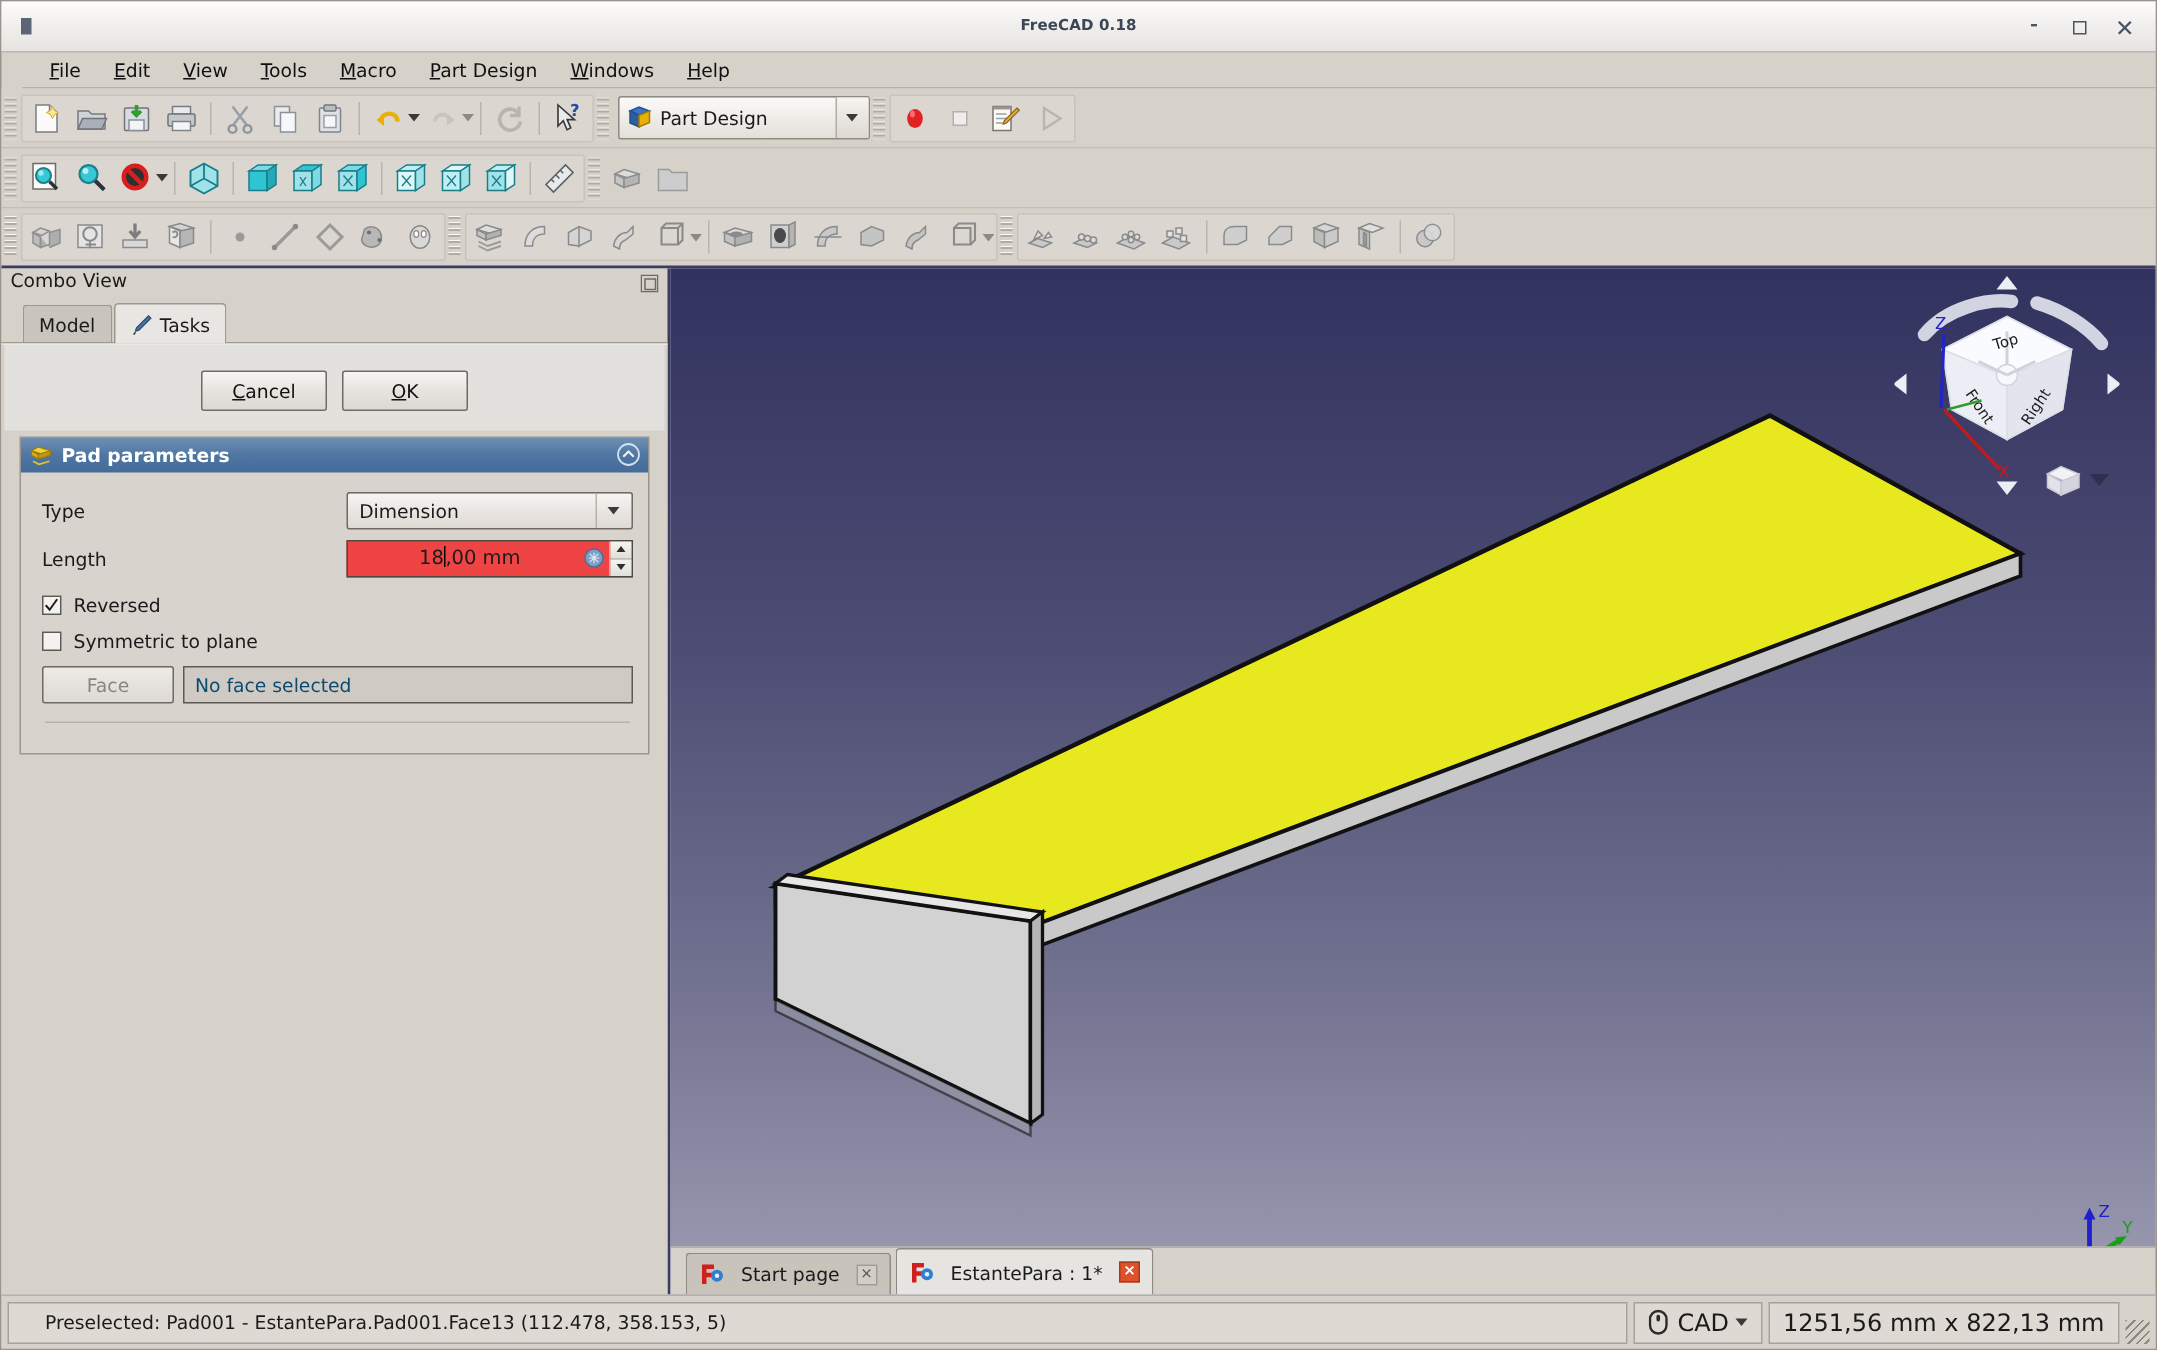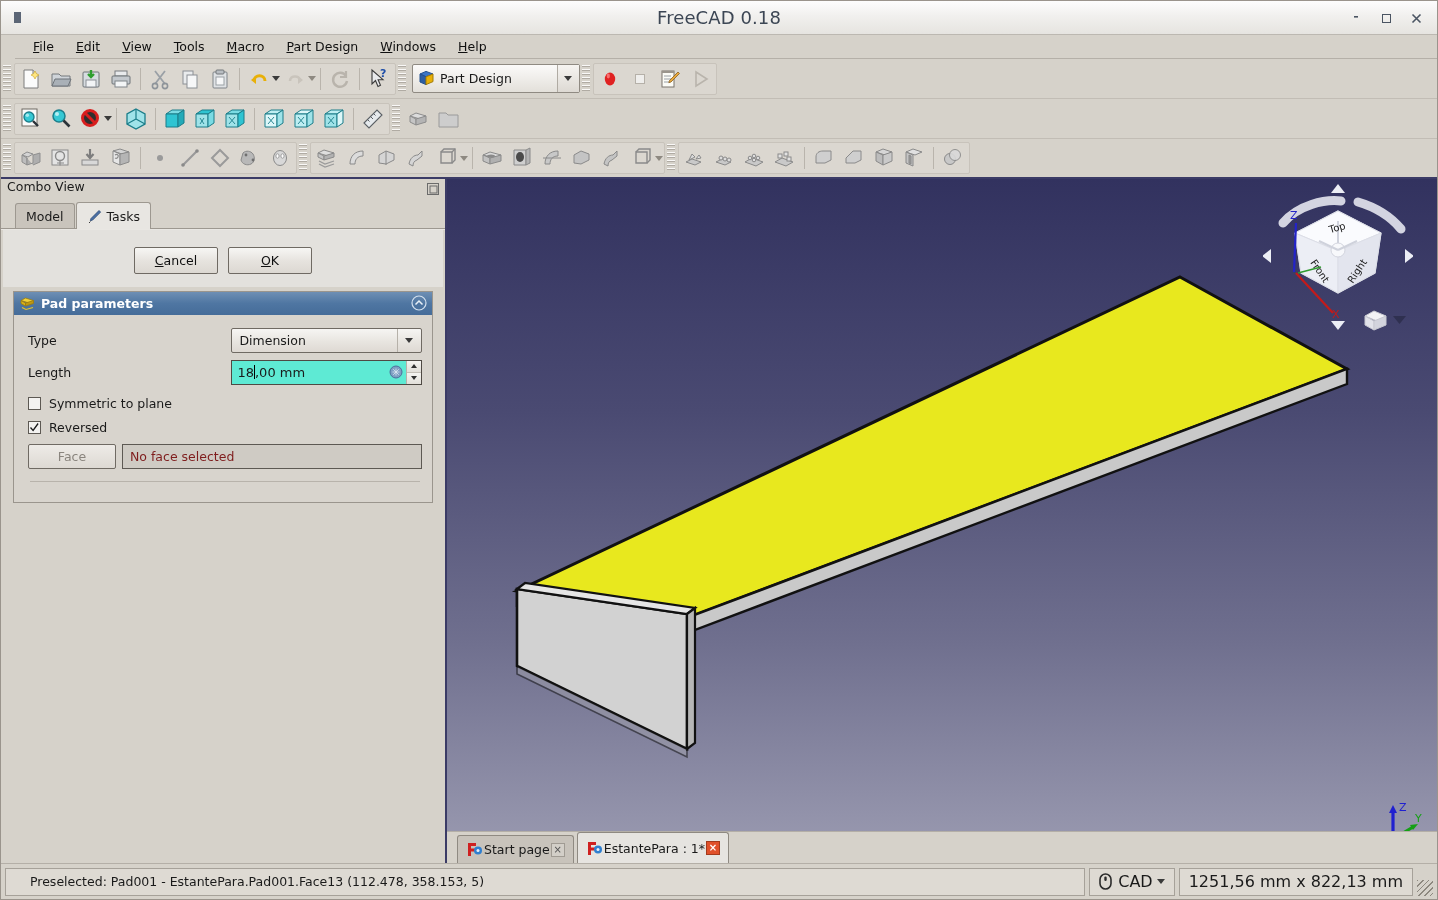--- a/index.html
+++ b/index.html
@@ -15,21 +15,21 @@
 
   
   .titlebar {
     height:34px; flex:0 0 34px; position:relative;
     background:linear-gradient(to bottom,#fdfdfd 0%, #f1f0ee 45%, #e6e4e0 100%);
     border-bottom:1px solid #bcb8b1;
     display:flex; align-items:center; justify-content:center;
   }
   .title-icon { position:absolute; left:13px; top:11px; width:7px; height:11px;
      background:#5b6575; }
-  .title-text { font-size:18px; font-weight:normal; color:#3c4654;
+  .title-text { font-size:10px; font-weight:bold; color:#3c4654;
      letter-spacing:.1px; font-family:"DejaVu Sans", sans-serif; }
   .winbtns { position:absolute; right:6px; top:0; height:34px; display:flex; align-items:center; }
   .winbtn { width:30px; height:34px; display:flex; align-items:center; justify-content:center;
      color:#4a5462; font-size:13px; }
   .wb-min { font-size:16px; line-height:4px; padding-bottom:7px; }
   .wb-max span { display:block; width:9px; height:9px; border:1.5px solid #4a5462; }
   .wb-close { font-size:15px; font-weight:bold; }
 
   
   .menubar { height:24px; flex:0 0 24px; display:flex; align-items:center;
@@ -100,21 +100,21 @@
   .frow { display:flex; align-items:center; height:26px; margin-bottom:6px; }
   .flabel { width:205px; font-size:12.5px; }
   .combobox { width:192px; height:25px; display:flex; align-items:center;
     border:1px solid #6f6a63; border-radius:2px;
     background:linear-gradient(to bottom,#f6f5f3 0%,#e8e5e0 55%,#ded9d3 100%); }
   .combobox .txt { flex:1; padding-left:7px; font-size:12.5px; }
   .combobox .arw { width:24px; height:23px; border-left:1px solid #b6b1a9;
     display:flex; align-items:center; justify-content:center; }
 
   .spinwrap { width:192px; height:25px; display:flex; align-items:center;
-    border:1px solid #4f4a44; background:#5eead4; position:relative; }
+    border:1px solid #4f4a44; background:#ef4444; position:relative;text-align:center; }
   .spinwrap .val { flex:1; padding-left:5px; font-size:13px; position:relative;
      font-family:"DejaVu Sans", sans-serif; }
   .caretbar { display:inline-block; width:1px; height:14px; background:#000;
      vertical-align:-2px; margin:0 0px; }
   .exprico { margin-right:3px; }
   .spinbtns { width:15px; height:23px; display:flex; flex-direction:column;
      border-left:1px solid #b6b1a9; }
   .spinbtns div { flex:1; display:flex; align-items:center; justify-content:center;
      background:linear-gradient(to bottom,#f5f4f1,#e2dfd9); }
   .spinbtns div:first-child { border-bottom:1px solid #c3beb6; }
@@ -122,32 +122,32 @@
   .chkrow { display:flex; align-items:center; gap:8px; height:24px; font-size:12.5px; }
   .chk { width:13px; height:13px; border:1px solid #5d5953; background:#f3f2f0;
     display:flex; align-items:center; justify-content:center; flex:0 0 13px; }
 
   .facerow { display:flex; align-items:center; gap:6px; margin:5px 0 2px 0; }
   .facebtn { width:88px; height:25px; border:1px solid #6f6a63; border-radius:2px;
     display:flex; align-items:center; justify-content:center; font-size:12.5px;
     color:#8a857e; background:linear-gradient(to bottom,#eeebe7,#ddd9d3); }
   .facefield { flex:1; height:25px; border:1px solid #5d5953;
      background:#cfcbc4; display:flex; align-items:center; padding-left:7px;
-     font-size:12.5px; color:#7f1d1d; }
+     font-size:12.5px; color:#0c4a6e; }
   .hrline { height:1px; background:#b8b3ab; margin:12px 2px 8px 2px; }
 
   
   .view3d { flex:1; position:relative; overflow:hidden;
     background:linear-gradient(to bottom,#32325f 0%, #4a4a72 34%, #70708f 68%, #9c9cb2 100%); }
   .navcube { position:absolute; right:24px; top:2px; width:150px; height:150px; }
   .axiscross { position:absolute; right:8px; bottom:10px; width:58px; height:56px; }
   .vtabs { position:absolute; left:0; bottom:0; height:32px; width:100%;
     display:flex; align-items:flex-end; padding-left:10px;
     background:#d6d2ca; border-top:1px solid #b4afa7; }
-  .vtab { height:28px; display:flex; align-items:center; gap:1px; padding:0 8px 0 9px;
+  .vtab { height:28px; display:flex; align-items:center; gap:11px; padding:0 8px 0 9px;
     font-size:12.5px; border:1px solid #8f8a82; border-bottom:none;
     border-radius:3px 3px 0 0; background:#c8c3bb; margin-right:3px; }
   .vtab.active { background:#e6e4e0; height:31px; }
   .xbtn { width:14px; height:14px; border:1px solid #a09b93; background:#d3cfc8;
     display:flex; align-items:center; justify-content:center;
     font-size:10px; line-height:10px; color:#555; }
   .xbtn.red { background:#e0502a; border-color:#a33a1c; color:#fff; font-weight:bold; }
 
   
   .statusbar { height:36px; flex:0 0 36px; display:flex; align-items:center;
@@ -717,31 +717,31 @@
                   <div>
                     <svg width="8" height="6" viewBox="0 0 8 6">
                         <path d="M4 5L1 1h6z" fill="#2f2f2f"></path>
                       </svg>
                   </div>
                 </span>
               </div>
             </div>
 
             <div class="chkrow">
-              <span class="chk"></span>
-              <span>Symmetric to plane</span>
-            </div>
-
-            <div class="chkrow">
               <span class="chk">
                 <svg width="11" height="11" viewBox="0 0 11 11">
                     <path d="M1.5 5.5l2.6 3 5-7" fill="none" stroke="#1a1a1a" stroke-width="1.3"></path>
                   </svg>
               </span>
               <span>Reversed</span>
+            </div>
+
+            <div class="chkrow">
+              <span class="chk"></span>
+              <span>Symmetric to plane</span>
             </div>
 
             <div class="facerow">
               <div class="facebtn">Face</div>
               <div class="facefield">No face selected</div>
             </div>
 
             <div class="hrline"></div>
 
           </div>

